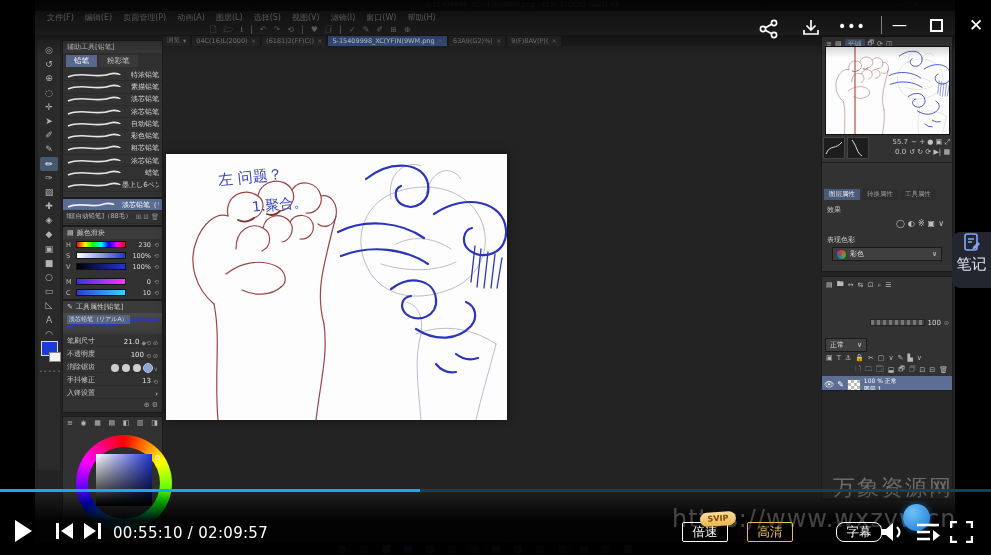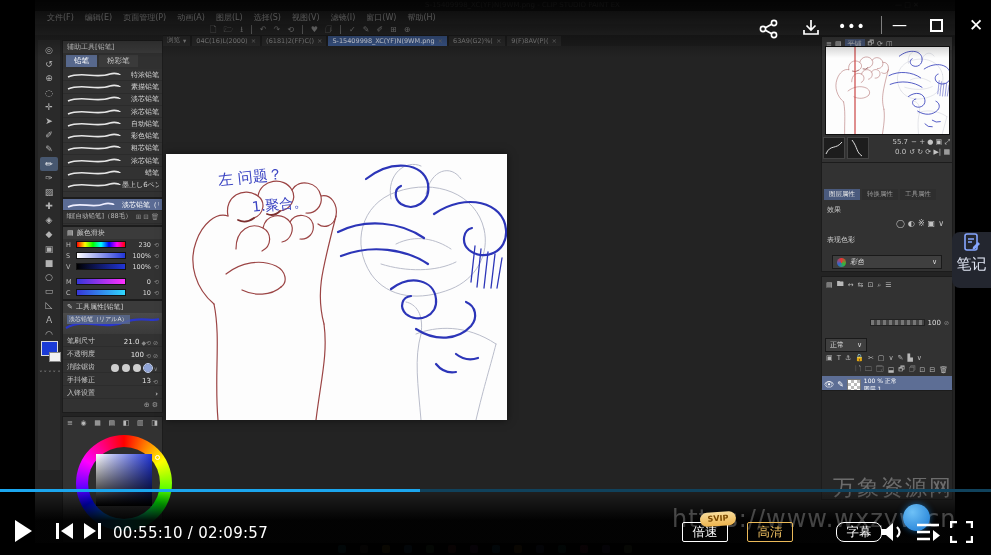--- a/index.html
+++ b/index.html
@@ -462,21 +462,21 @@
 
     <div class="panel ab" style="left:786px;top:162px;width:132px;height:110px;">
       <div class="lp-tabs" style="padding:2px 2px;">
         <span class="lp-tab sel">图层属性</span>
         <span class="lp-tab">转换属性</span>
         <span class="lp-tab">工具属性</span>
       </div>
       <div style="color:#c9c9c9;font-size:7px;padding:3px 5px;">效果</div>
       <div style="text-align:right;padding:1px 5px;color:#c3c3c3;font-size:8px;letter-spacing:3px;"><span>◯</span><span>◐</span><span>※</span><span>▣</span><span>∨</span></div>
       <div style="color:#c9c9c9;font-size:7px;padding:6px 5px 2px;">表现色彩</div>
-      <div class="ddl" style="margin:8px 10px;font-style:italic;">
+      <div class="ddl" style="margin:0 10px;">
         <span style="display:inline-block;width:9px;height:9px;border-radius:50%;background:conic-gradient(#e33,#3b3,#36c,#e33);"></span>
         <span style="flex:1;">彩色</span>
         <span>∨</span>
       </div>
     </div>
 
     <div class="panel ab" style="left:786px;top:276px;width:132px;height:112px;">
       <div class="icostrip" style="padding:2px 4px;">
           <span>▤</span>
           <span>🖿</span>

